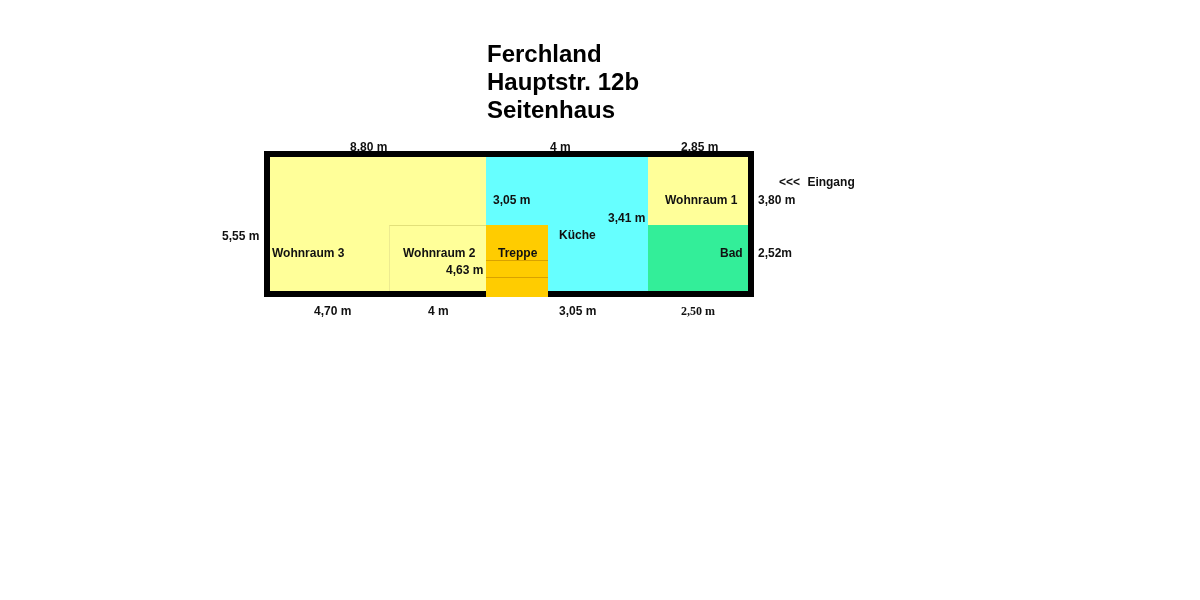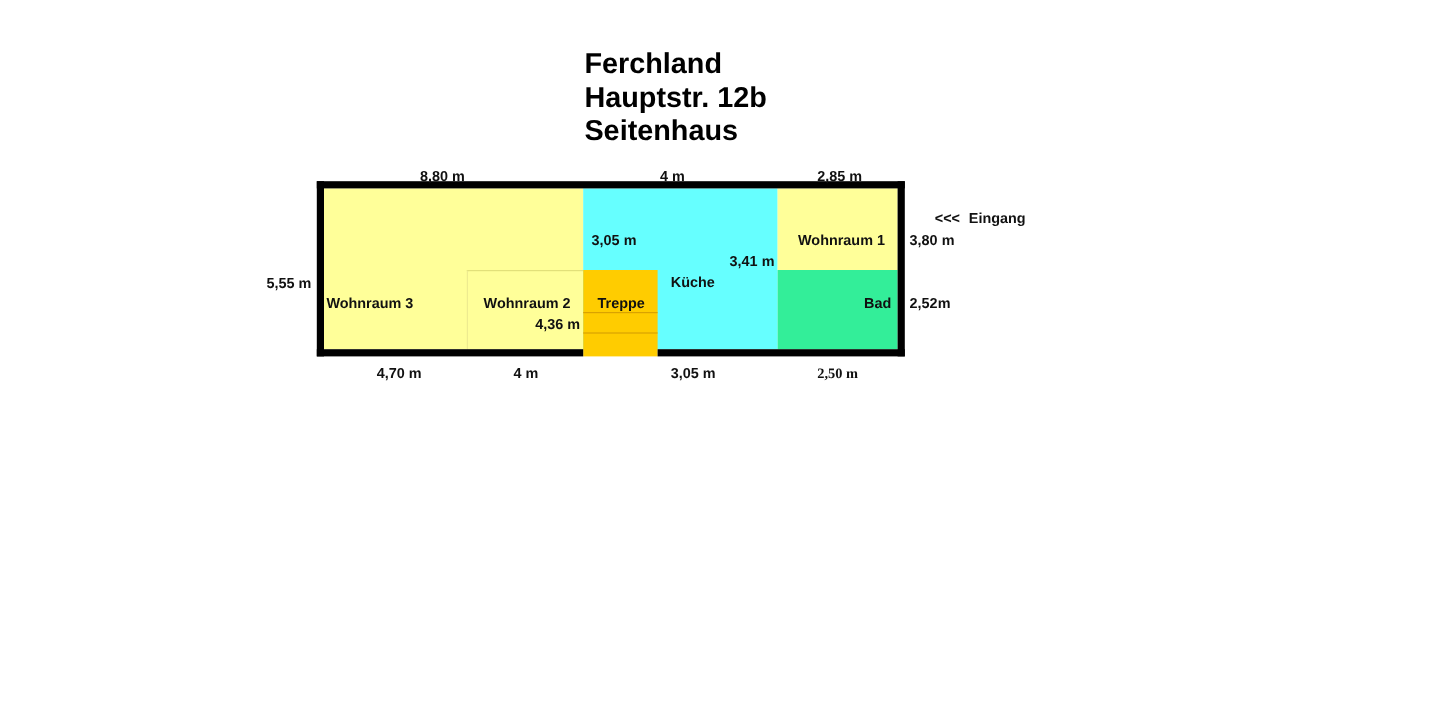--- a/index.html
+++ b/index.html
@@ -54,21 +54,21 @@
   <div class="lbl" style="left:665px; top:193px;">Wohnraum 1</div>
   <div class="lbl" style="left:688px; top:246px;margin-left:32px;">Bad</div>
 
   <div class="lbl" style="left:350px; top:140px;">8,80 m</div>
   <div class="lbl" style="left:550px; top:140px;">4 m</div>
   <div class="lbl" style="left:681px; top:140px;">2,85 m</div>
 
   <div class="lbl" style="left:222px; top:229px;">5,55 m</div>
   <div class="lbl" style="left:493px; top:193px;">3,05 m</div>
   <div class="lbl" style="left:608px; top:211px;">3,41 m</div>
-  <div class="lbl" style="left:446px; top:263px;">4,36 m</div>
+  <div class="lbl" style="left:446px; top:263px;">4,63 m</div>
   <div class="lbl" style="left:758px; top:193px;">3,80 m</div>
   <div class="lbl" style="left:758px; top:246px;">2,52m</div>
 
   <div class="lbl" style="left:779px; top:175px;">
     <span>&lt;&lt;&lt;</span>
     <span style="margin-left:4px;">Eingang</span>
   </div>
 
   <div class="lbl" style="left:314px; top:304px;">4,70 m</div>
   <div class="lbl" style="left:428px; top:304px;">4 m</div>

